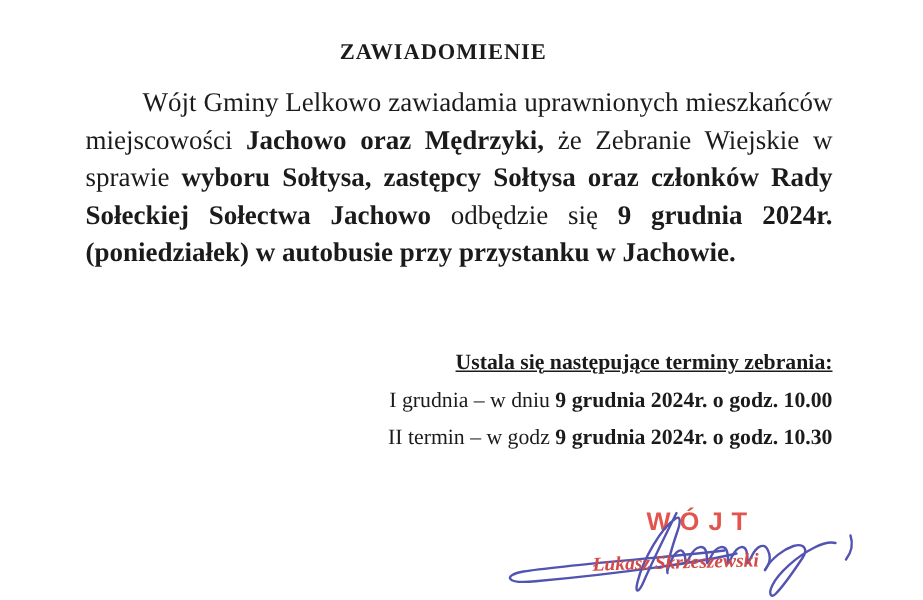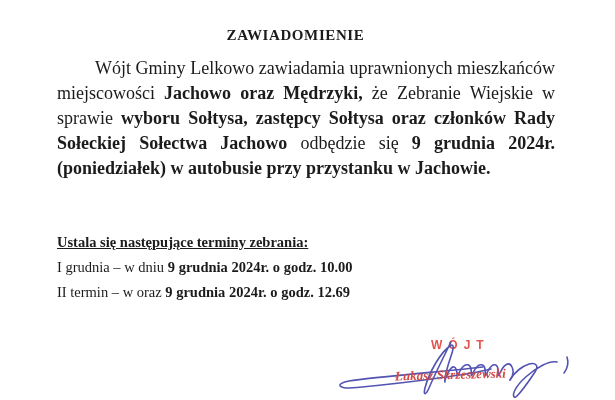--- a/index.html
+++ b/index.html
@@ -39,38 +39,39 @@
     text-indent: 38px;
   }
   .body-par .b, .term-line .b { font-weight: bold; }
   .terms {
     position: absolute;
     top: 230px;
     left: 57px;
     width: 498px;
     font-size: 14.5px;
     line-height: 25px;
+    text-align: right;
   }
   .terms-heading {
     font-weight: bold;
     text-decoration: underline;
   }
   .signature {
     position: absolute;
     left: 333px;
     top: 336px;
     width: 252px;
     height: 62px;
   }
   .stamp-title {
     position: absolute;
     left: 98px;
     top: 2px;
     font-family: "Liberation Sans", sans-serif;
-    font-size: 12px;
+    font-size: 17px;
     font-weight: bold;
     letter-spacing: 6px;
     color: var(--stamp-color, #e2554e);
     white-space: nowrap;
   }
   .stamp-name {
     position: absolute;
     left: 62px;
     top: 31px;
     font-family: "Liberation Serif", serif;
@@ -100,21 +101,21 @@
 
 <div class="page">
 
   <h1 class="title">ZAWIADOMIENIE</h1>
 
   <p class="body-par"><span>Wójt Gminy Lelkowo zawiadamia uprawnionych mieszkańców miejscowości </span><span class="b">Jachowo oraz Mędrzyki,</span><span> że Zebranie Wiejskie w sprawie </span><span class="b">wyboru Sołtysa, zastępcy Sołtysa oraz członków Rady Sołeckiej Sołectwa Jachowo</span><span> odbędzie się </span><span class="b">9 grudnia 2024r. (poniedziałek) w autobusie przy przystanku w Jachowie.</span></p>
 
   <div class="terms">
     <div class="terms-heading">Ustala się następujące terminy zebrania:</div>
     <div class="term-line"><span>I grudnia – w dniu </span><span class="b">9 grudnia 2024r. o godz. 10.00</span></div>
-    <div class="term-line"><span>II termin – w oraz </span><span class="b">9 grudnia 2024r. o godz. 12.69</span></div>
+    <div class="term-line"><span>II termin – w godz </span><span class="b">9 grudnia 2024r. o godz. 10.30</span></div>
   </div>
 
   <div class="signature">
     <div class="stamp-title">WÓJT</div>
     <svg class="ink" viewBox="0 0 252 58" xmlns="http://www.w3.org/2000/svg" aria-hidden="true">
       <path d="M150,26 C128,29 40,36 16,40 C2,42.5 4,48.5 24,46.5 C84,41 138,33 158,28"></path>
       <path d="M118,1 C112,13 102,33 96,47 C93,54 90,55 92,47 C96,31 108,11 117,5 C121,2 121,7 118,15 C114,27 111,37 112,41"></path>
       <path d="M112,39 C116,27 121,23 123,28 C125,33 123,38 127,30 C131,22 137,22 138,28 C139,34 137,38 141,30 C145,22 151,22 152,28 C153,34 151,38 155,30 C159,22 164,22 165,28 C166,34 164,38 168,30 C172,22 177,21 179,26 C181,30 180,35 177,39"></path>
       <path d="M177,39 C181,31 190,25 196,23 C203,21 206,25 202,31 C196,40 188,51 184,55 C181,58 179,55 182,49 C186,41 198,30 210,24 C216,21 220,20 224,21"></path>
       <path d="M234,16 C236,22 234,28 231,32"></path>

